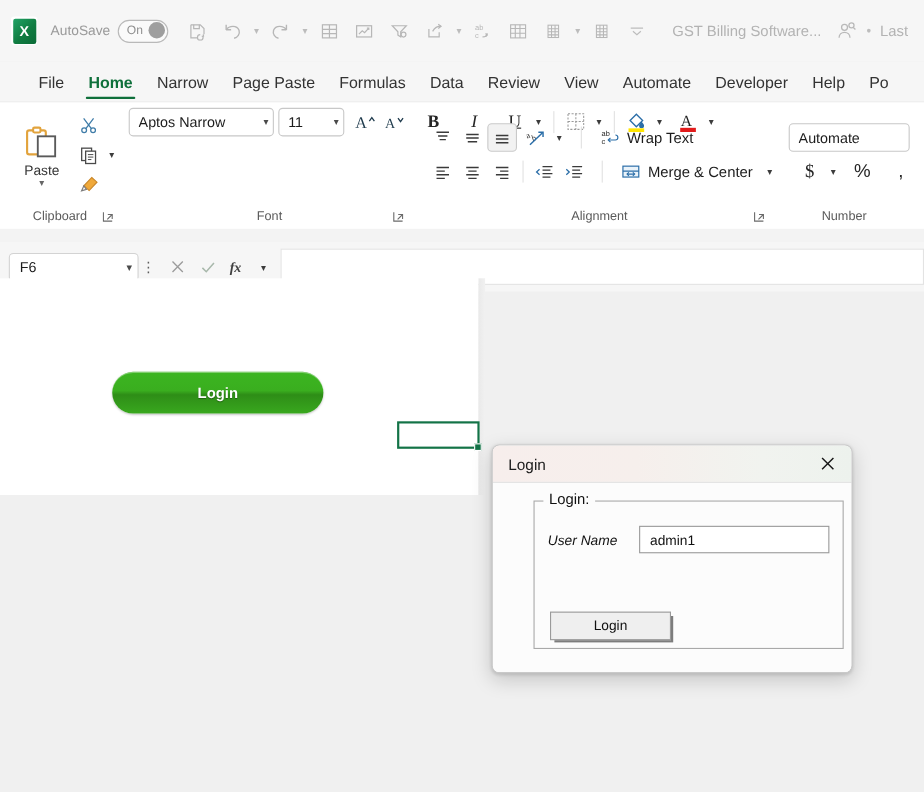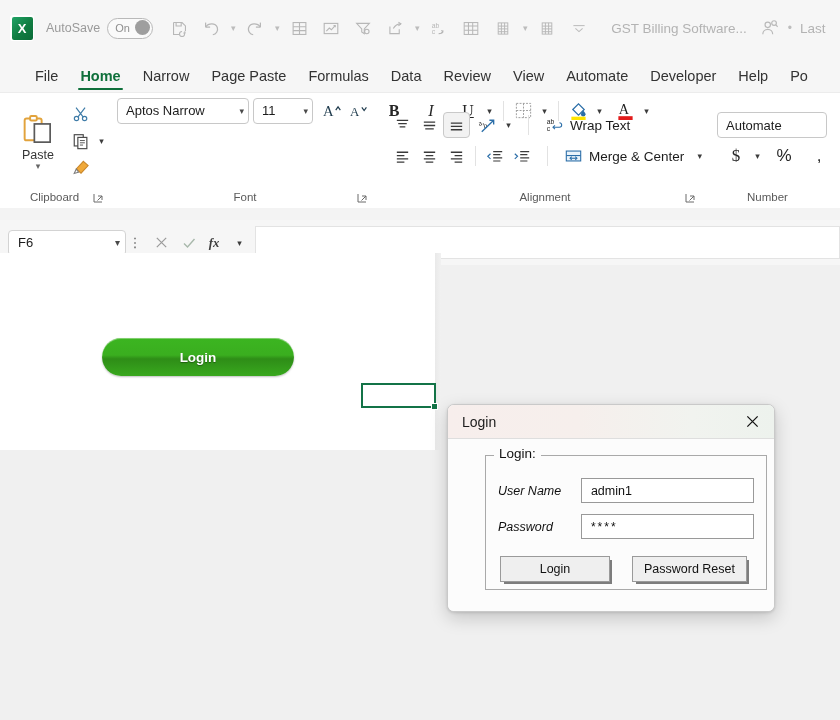--- a/index.html
+++ b/index.html
@@ -639,22 +639,17 @@
   </div>
   <div id="dlg-body">
     <div class="fieldset">
       <span class="fieldset-legend">Login:</span>
 
       <div class="frm-row" style="left:12px;top:22px;width:256px;">
         <span class="frm-label" style="width:90px;">User Name</span>
         <span class="frm-input">admin1</span>
       </div>
 
-      <div class="frm-row" style="left:12px;top:58px;width:256px;">
-        <span class="frm-label" style="width:90px;">Password</span>
-        <span class="frm-input pw">****</span>
-      </div>
 
       <span class="vb-btn" style="left:14px;top:100px;width:110px;">Login</span>
-      <span class="vb-btn" style="left:146px;top:100px;width:115px;">Password Reset</span>
     </div>
   </div>
 </div>
 
 </body></html>

